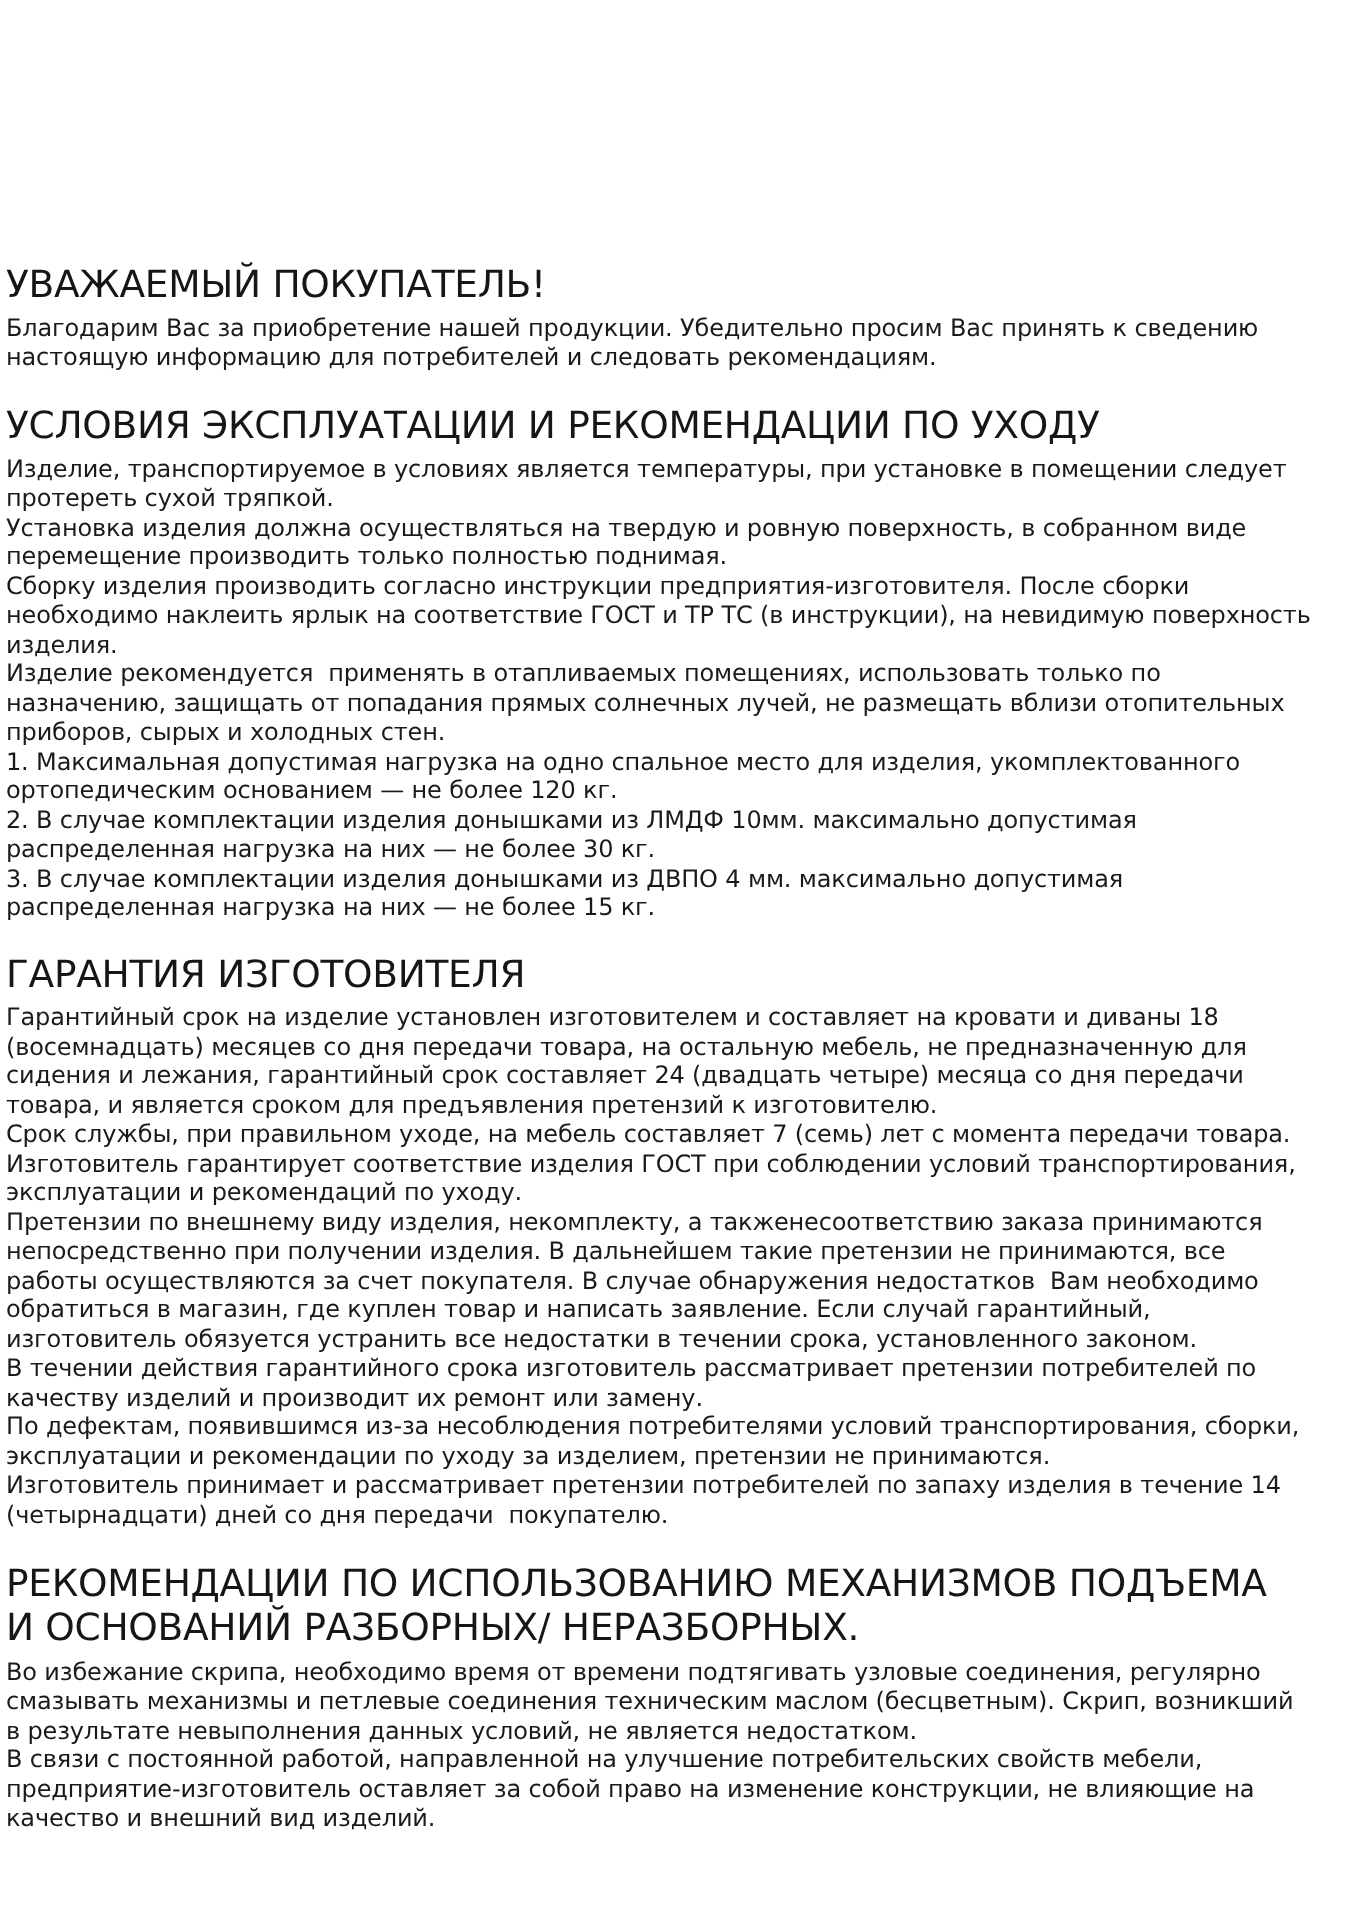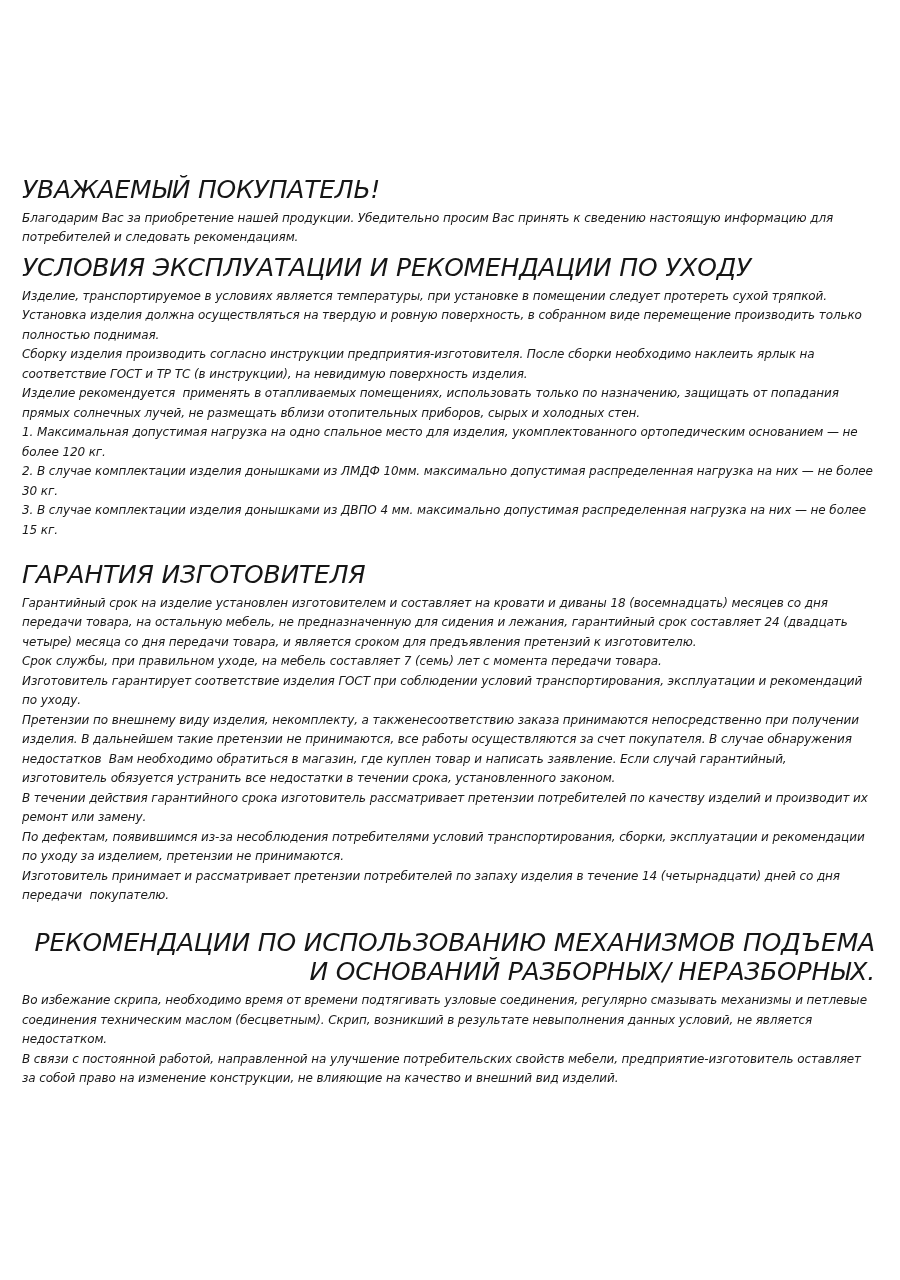--- a/index.html
+++ b/index.html
@@ -5,41 +5,40 @@
   html, body {
     margin: 0;
     padding: 0;
     background: #ffffff;
   }
   .page {
     position: relative;
     width: 900px;
     height: 1280px;
     box-sizing: border-box;
-    padding: 176px 25px 0 22px;
+    padding: 176px 25px 0 4px;
     background: #ffffff;
     color: #1a1a1a;
     font-family: "DejaVu Sans", "Liberation Sans", sans-serif;
     overflow: hidden;
-    font-style: italic;
   }
   .heading {
     font-size: 25px;
     font-weight: 400;
     line-height: 1.15;
     letter-spacing: -0.2px;
     color: #161616;
     margin: 0 0 4px 0;
   }
-  .heading .hline { display: block; text-align: right; }
-  .sec-usage .heading   { margin-top: 6px; }
+  .heading .hline { display: block; }
+  .sec-usage .heading   { margin-top: 22px; }
   .sec-warranty .heading { margin-top: 21px; }
   .sec-mech .heading     { margin-top: 23px; margin-bottom: 5px; }
   .para {
-    font-size: 12px;
+    font-size: 16px;
     font-weight: 400;
     line-height: 19.5px;
     letter-spacing: -0.1px;
     margin: 0;
     white-space: pre-wrap;
     color: #1a1a1a;
   }
   .attention-label {
     font-weight: 700;
     text-decoration: underline;

